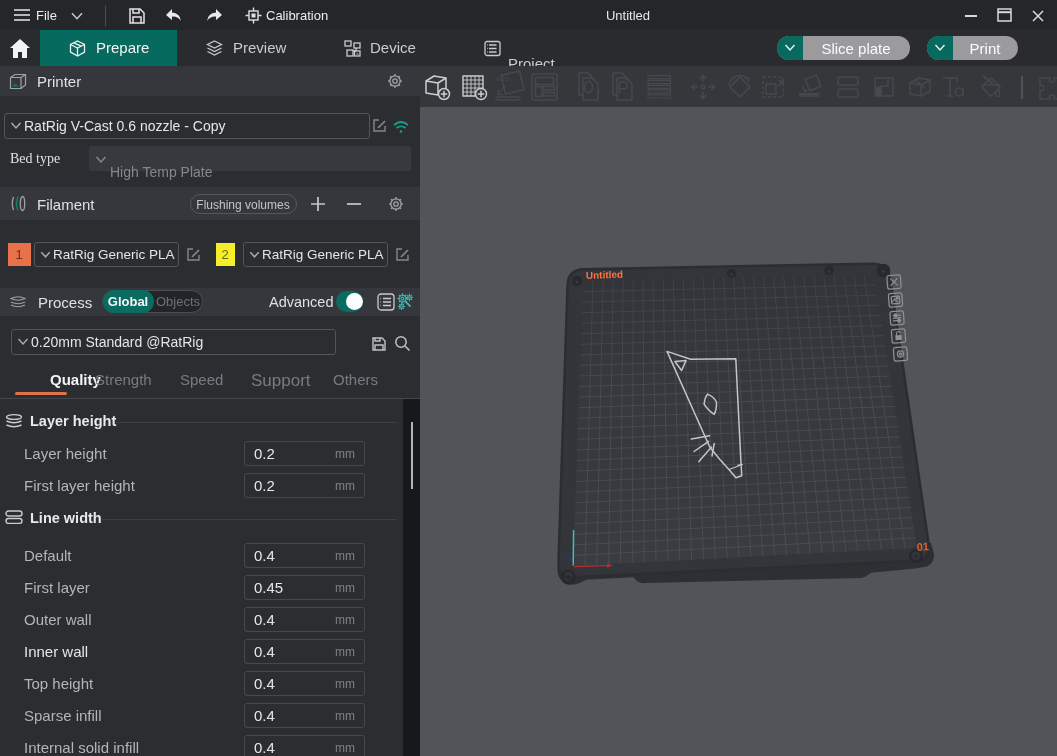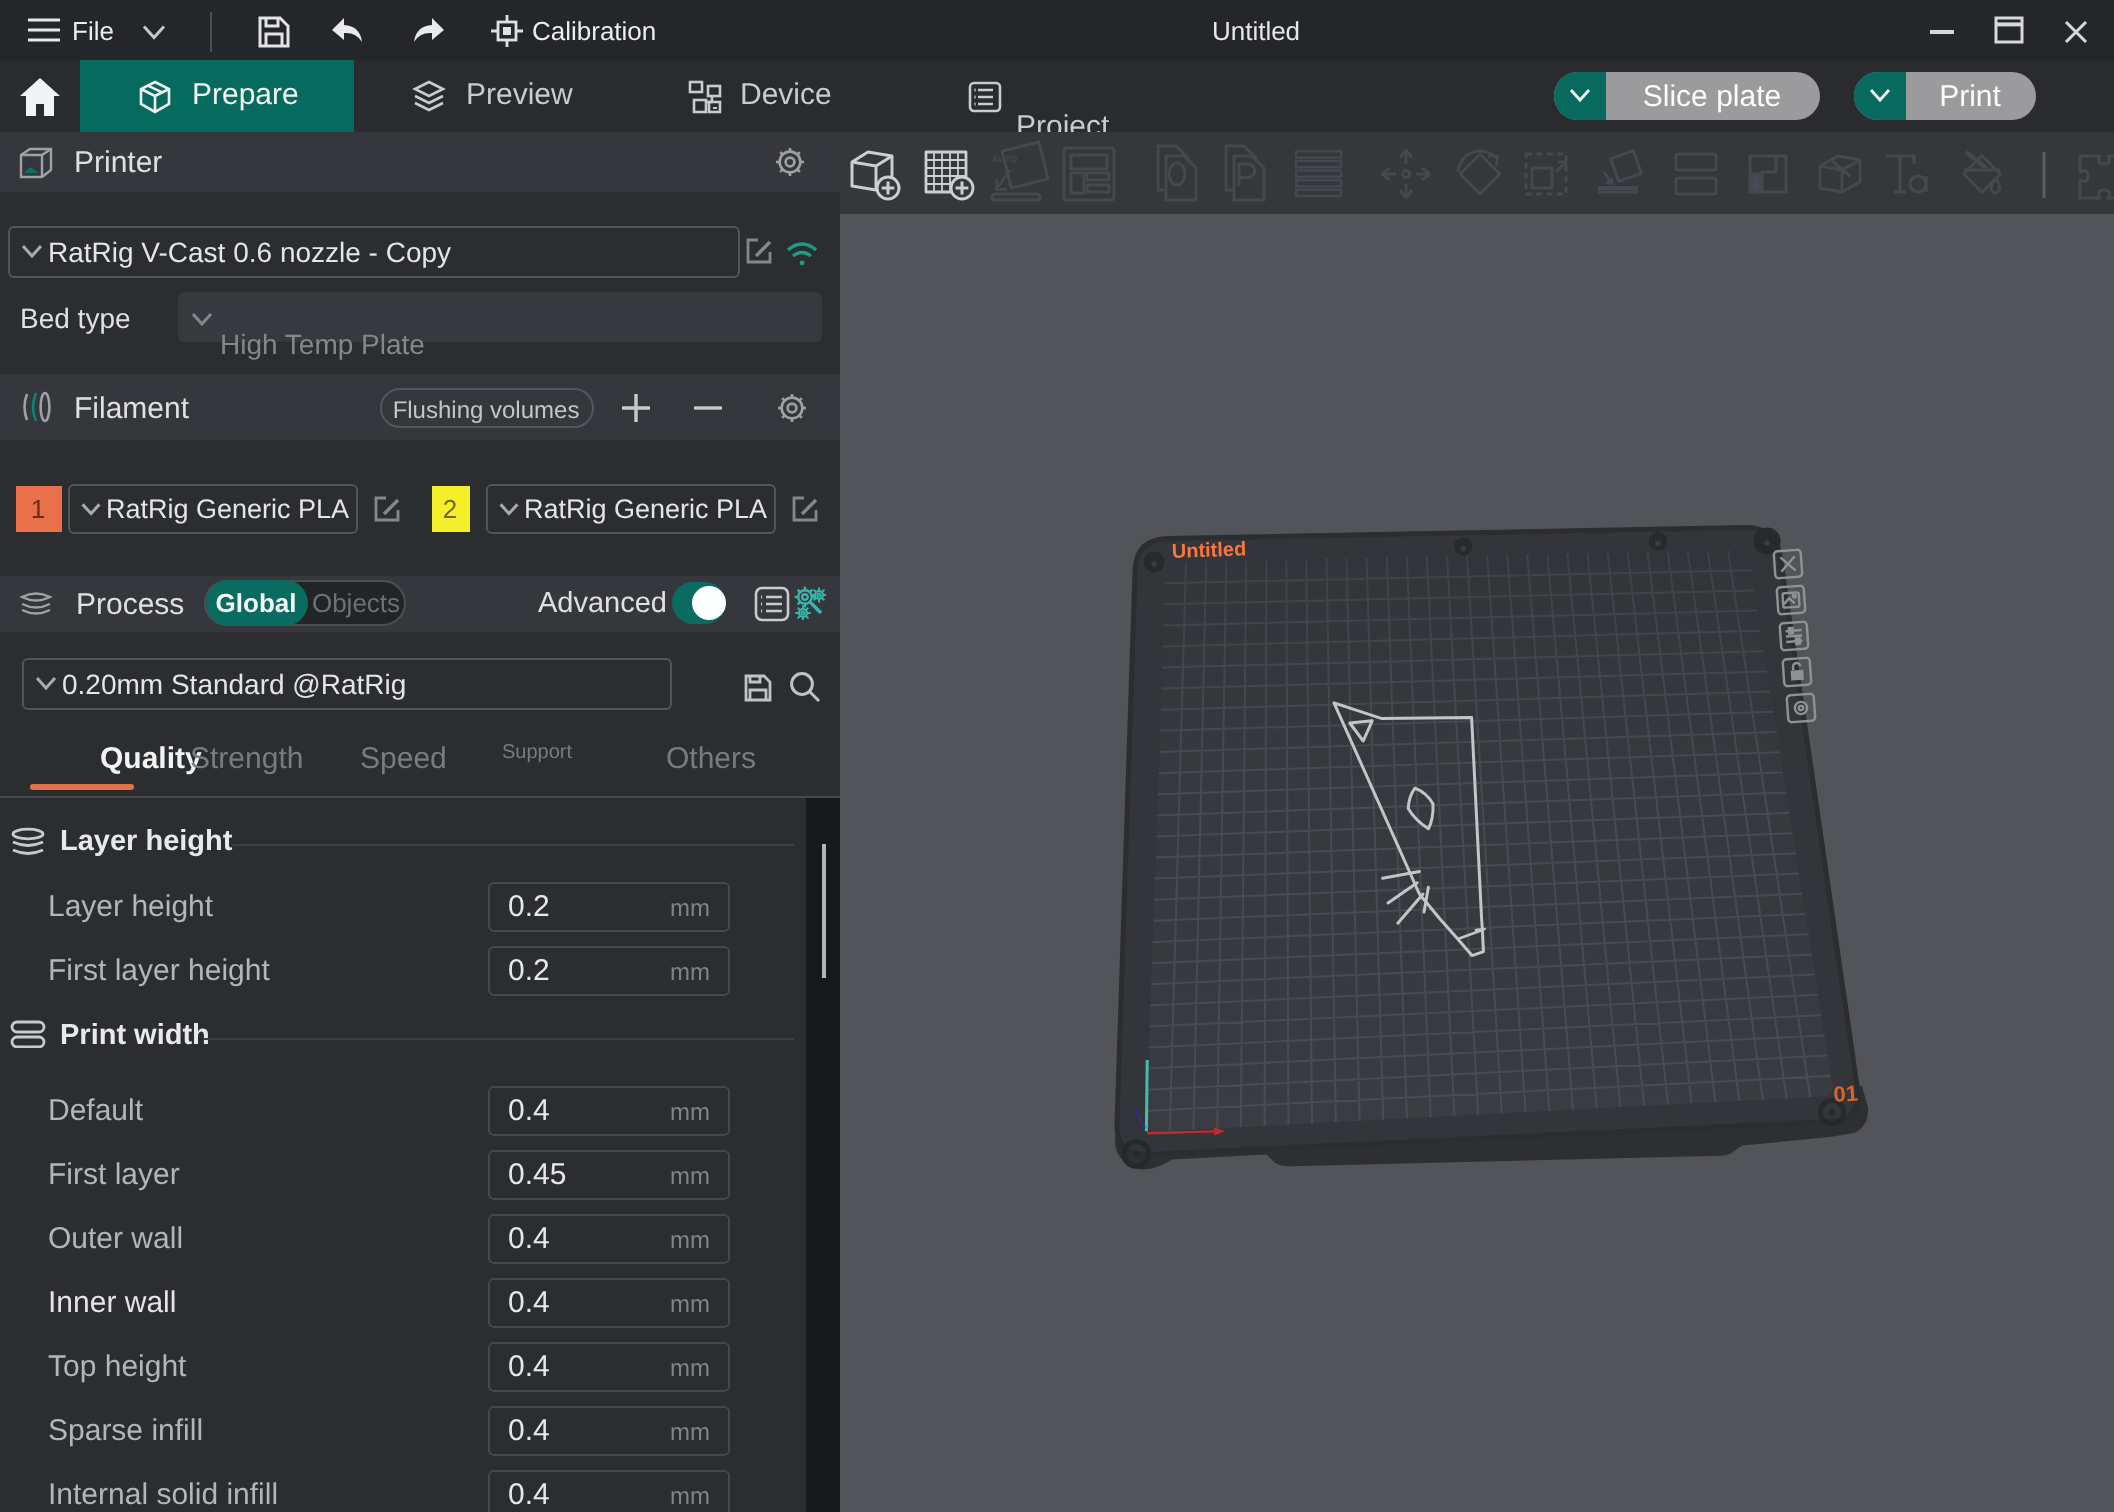--- a/index.html
+++ b/index.html
@@ -139,21 +139,21 @@
       <path d="M 6,10 L 13,3" stroke="#85878c" stroke-width="1.7"></path>
     </svg></div>
 <svg width="18" height="14" style="position:absolute;left:392px;top:120px">
     <g stroke="#16a085" stroke-width="1.7" fill="none">
       <path d="M 2,5 Q 9,-1 16,5"></path>
       <path d="M 4.5,8 Q 9,4.5 13.5,8"></path>
       <circle cx="9" cy="11.5" r="1.2" fill="#16a085" stroke="none"></circle>
     </g>
   </svg>
 
-<div class="txt" style="left:10px;top:151px;font-size:14px;color:#dfe0e2;">Bed type</div>
+<div class="txt" style="left:10px;top:151px;font-size:14px;color:#dfe0e2;font-family:Liberation Serif, serif;">Bed type</div>
 <div class="abs" style="left:89px;top:146px;width:322px;height:25px;background:#37393e;border-radius:3px;"></div>
 <svg width="12" height="8" style="position:absolute;left:95px;top:156px">
     <path d="M 1.5,1.025 L 6,5.975 L 10.5,1.025" stroke="#85878c" stroke-width="1.5" fill="none"></path>
   </svg>
 <div class="txt" style="left:110px;top:164px;font-size:14px;color:#85878c;">High Temp Plate</div>
 
 <div class="abs" style="left:0;top:187px;width:420px;height:33px;background:#35373c;"></div>
 <svg width="17" height="17" style="position:absolute;left:10px;top:195px">
     <g fill="none" stroke-width="1.3">
       <path d="M 3.5,2 Q 1,8.5 3.5,15" stroke="#9fa1a5"></path>
@@ -283,21 +283,21 @@
   </svg>
 <svg width="17" height="17" style="position:absolute;left:394px;top:335px">
     <circle cx="7" cy="7" r="5.2" stroke="#c0c2c5" stroke-width="1.5" fill="none"></circle>
     <path d="M 11,11 L 15.5,15.5" stroke="#c0c2c5" stroke-width="1.5"></path>
   </svg>
 
 <div class="txt" style="left:15px;top:371px;font-size:15px;font-weight:bold;color:#f2f3f3;margin-left:35px;">Quality</div>
 <div class="abs" style="left:15px;top:392px;width:52px;height:3px;background:#e0714a;border-radius:2px;"></div>
 <div class="txt" style="left:95px;top:371px;font-size:15px;color:#797b80;">Strength</div>
 <div class="txt" style="left:180px;top:371px;font-size:15px;color:#797b80;">Speed</div>
-<div class="txt" style="left:251px;top:371px;font-size:10px;color:#797b80;text-align:center;">Support</div>
+<div class="txt" style="left:251px;top:371px;font-size:17px;color:#797b80;text-align:center;">Support</div>
 <div class="txt" style="left:333px;top:371px;font-size:15px;color:#797b80;">Others</div>
 <div class="abs" style="left:0;top:398px;width:420px;height:1px;background:#46484c;"></div>
 
 <div class="abs" style="left:403px;top:399px;width:17px;height:357px;background:#17181a;"></div>
 <div class="abs" style="left:411px;top:422px;width:2px;height:67px;background:#b2b3b6;"></div>
 <div class="abs" style="left:5px;top:413px;"><svg width="18" height="16" style="">
       <g stroke="#c8cacd" stroke-width="1.4" fill="none">
         <ellipse cx="9" cy="4" rx="7.5" ry="2.4"></ellipse>
         <path d="M 1.5,8 Q 9,11.5 16.5,8"></path>
         <path d="M 1.5,12 Q 9,15.5 16.5,12"></path>
@@ -312,21 +312,21 @@
 <div class="txt" style="left:24px;top:477px;font-size:15px;color:#b3b5b8;">First layer height</div>
 <div class="abs" style="left:244px;top:473px;width:121px;height:25px;border:1px solid #46484e;border-radius:3px;"></div>
 <div class="txt" style="left:254px;top:477px;font-size:15px;color:#e6e7e9;">0.2</div>
 <div class="txt" style="left:355px;top:479px;font-size:12px;color:#808287;transform:translateX(-100%);">mm</div>
 <div class="abs" style="left:5px;top:510px;"><svg width="18" height="14" style="">
       <g stroke="#c8cacd" stroke-width="1.4" fill="none">
         <rect x="1" y="1" width="16" height="5" rx="2.5"></rect>
         <rect x="1" y="8.5" width="16" height="5" rx="2.5"></rect>
       </g>
     </svg></div>
-<div class="txt" style="left:30px;top:510px;font-size:14.5px;font-weight:bold;color:#e8e9ea;">Print width</div>
+<div class="txt" style="left:30px;top:510px;font-size:14.5px;font-weight:bold;color:#e8e9ea;">Line width</div>
 <div class="abs" style="left:102px;top:519px;width:295px;height:1px;background:#3d3f44;"></div>
 <div class="txt" style="left:24px;top:547px;font-size:15px;color:#b3b5b8;">Default</div>
 <div class="abs" style="left:244px;top:543px;width:121px;height:25px;border:1px solid #46484e;border-radius:3px;"></div>
 <div class="txt" style="left:254px;top:547px;font-size:15px;color:#e6e7e9;">0.4</div>
 <div class="txt" style="left:355px;top:549px;font-size:12px;color:#808287;transform:translateX(-100%);">mm</div>
 <div class="txt" style="left:24px;top:579px;font-size:15px;color:#b3b5b8;">First layer</div>
 <div class="abs" style="left:244px;top:575px;width:121px;height:25px;border:1px solid #46484e;border-radius:3px;"></div>
 <div class="txt" style="left:254px;top:579px;font-size:15px;color:#e6e7e9;">0.45</div>
 <div class="txt" style="left:355px;top:581px;font-size:12px;color:#808287;transform:translateX(-100%);">mm</div>
 <div class="txt" style="left:24px;top:611px;font-size:15px;color:#b3b5b8;">Outer wall</div>

